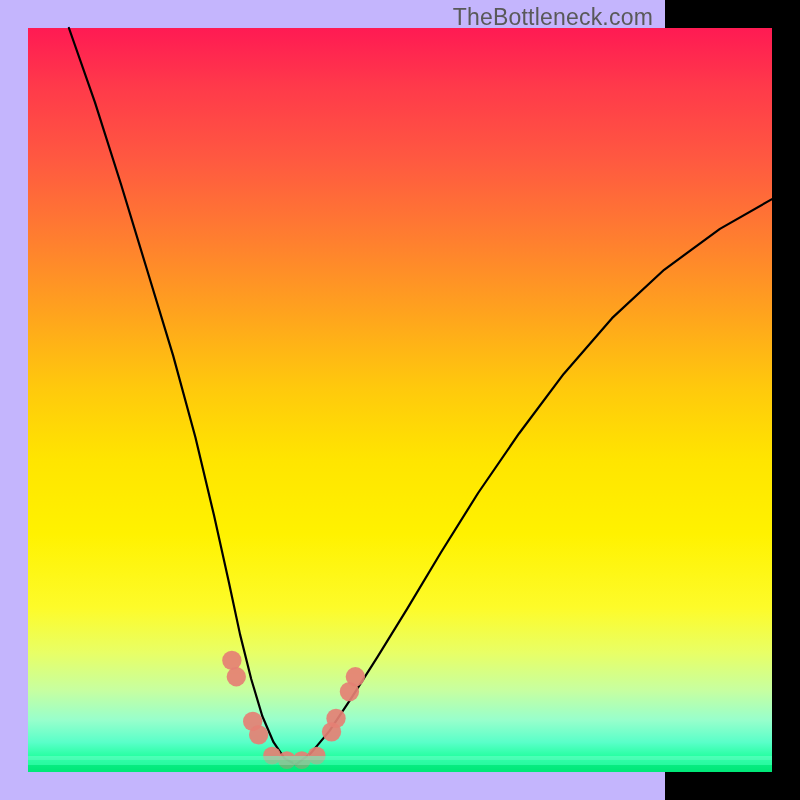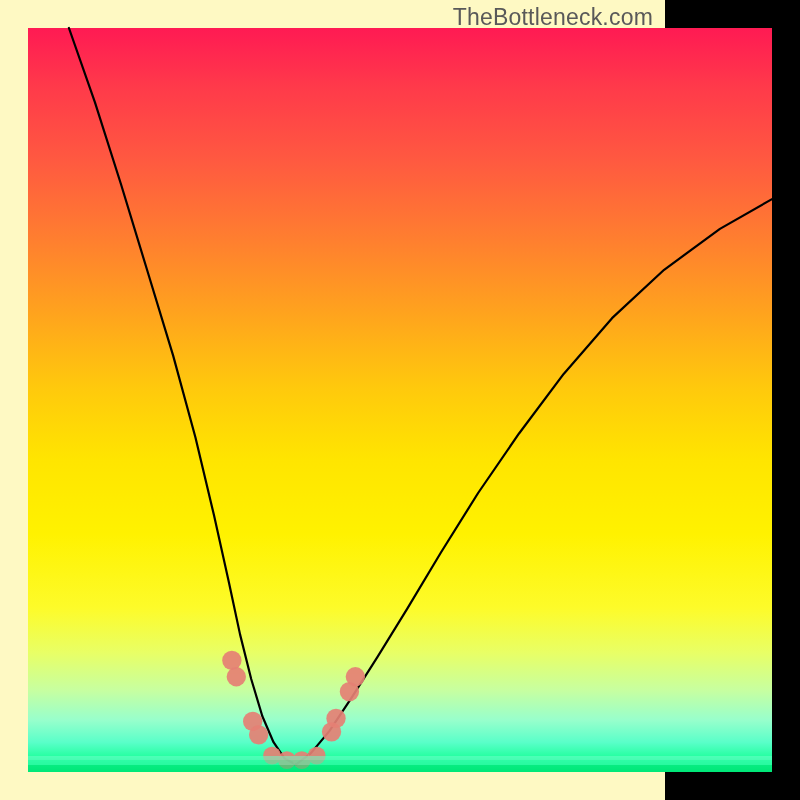--- a/index.html
+++ b/index.html
@@ -1,21 +1,21 @@
 <!DOCTYPE html>
 <html><head>
 <meta charset="utf-8">
 <style>
   * { margin: 0; padding: 0; box-sizing: border-box; }
   html, body { width: 800px; height: 800px; overflow: hidden; background: #000; }
   .frame {
     position: relative;
     width: 665px;
     height: 800px;
-    background: #fef9c3;
+    background: #c4b5fd;
   }
   .plot {
     position: absolute;
     left: 28px;
     top: 28px;
     width: 744px;
     height: 744px;
     background: linear-gradient(to bottom,
       #ff1a53 0%,
       #ff3a4a 8%,

